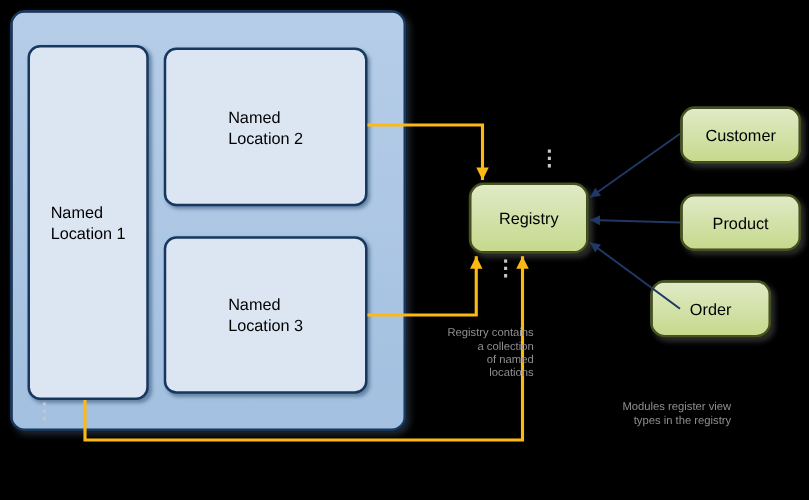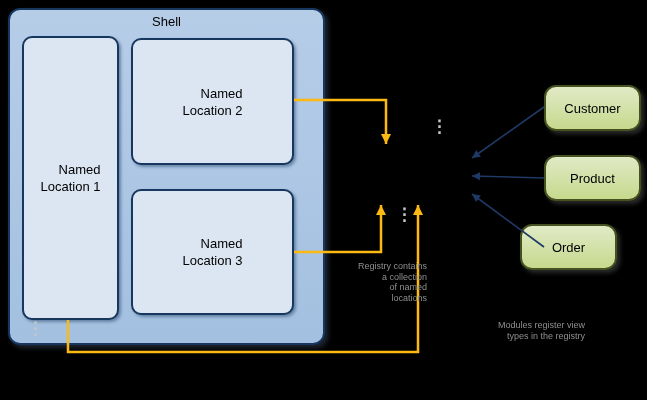--- a/index.html
+++ b/index.html
@@ -3,21 +3,21 @@
 <meta charset="utf-8">
 <style>
   html,body{margin:0;padding:0;background:#000;}
   .stage{
     position:relative;width:647px;height:400px;background:#000;
     font-family:"Liberation Sans",sans-serif;overflow:hidden;
   }
   .box{
     position:absolute;box-sizing:border-box;
     display:flex;align-items:center;justify-content:center;
-    text-align:right;white-space:pre-line;
+    text-align:left;white-space:pre-line;
     color:#000;font-size:13px;line-height:17px;
   }
   .shell{
     background:linear-gradient(to bottom, #b6cde8, var(--shell-fill));
     border:2px solid var(--box-border);border-radius:12px;
     box-shadow:3px 3px 5px rgba(90,110,140,.35);
   }
   .loc{
     background:var(--location-fill);
     border:2px solid var(--box-border);border-radius:10px;
@@ -45,29 +45,29 @@
     position:absolute;color:#c6c6c6;font-size:17px;line-height:17px;
     font-weight:bold;letter-spacing:0;
   }
 </style>
 </head>
 <body>
 
 <div class="stage">
 
   <div class="box shell" style="left:8px;top:8px;width:317px;height:337px"></div>
-  <div class="shell-label" style="left:8px;top:14px;width:317px">Shell</div>
 
   <div class="box loc" style="left:22px;top:36px;width:97px;height:284px">Named
 Location 1</div>
   <div class="box loc" style="left:131px;top:38px;width:163px;height:127px">Named
 Location 2</div>
   <div class="box loc" style="left:131px;top:189px;width:163px;height:126px">Named
 Location 3</div>
 
+  <div class="box module" style="left:375px;top:146px;width:96px;height:57px">Registry</div>
 
   <div class="box module" style="left:544px;top:85px;width:97px;height:46px">Customer</div>
   <div class="box module" style="left:544px;top:155px;width:97px;height:46px">Product</div>
   <div class="box module" style="left:520px;top:224px;width:97px;height:46px">Order</div>
 
   <svg class="connectors" width="647" height="400" viewBox="0 0 647 400">
     <defs>
       <marker id="mkY" viewBox="0 0 12 12" refX="11" refY="6" markerWidth="12" markerHeight="12" markerUnits="userSpaceOnUse" orient="auto">
         <path d="M1,1 L11,6 L1,11 z"></path>
       </marker>

